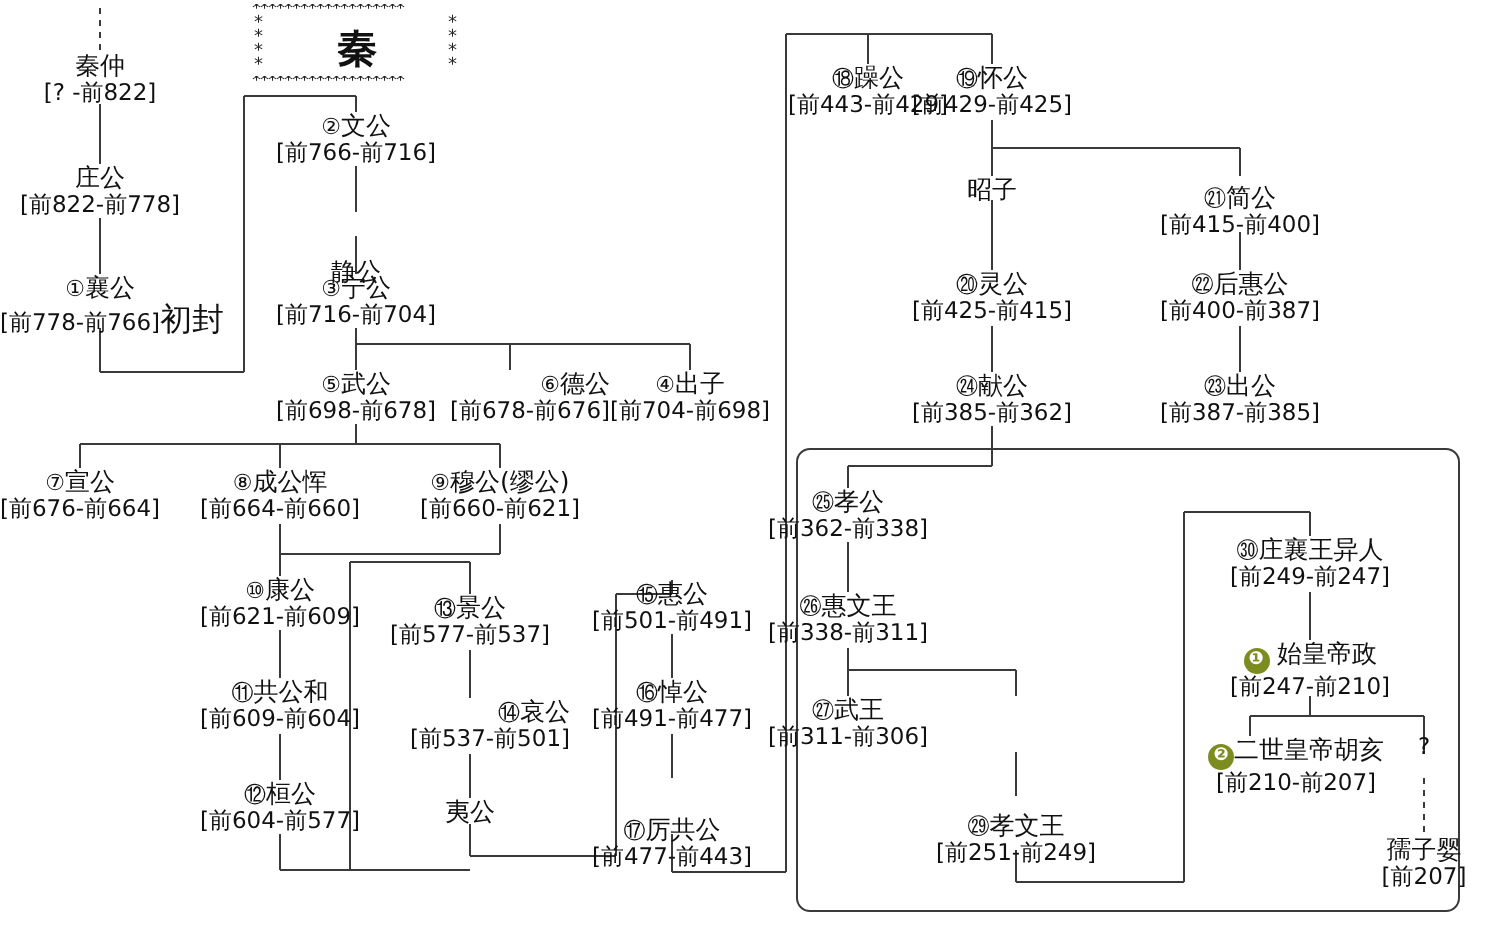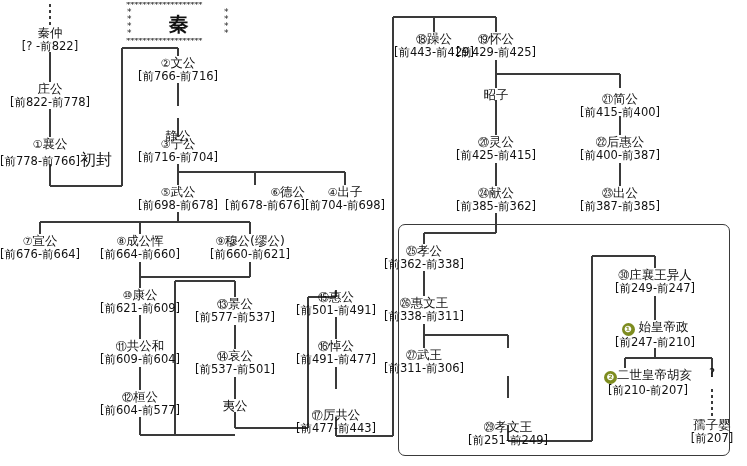--- a/index.html
+++ b/index.html
@@ -232,21 +232,21 @@
   <div class="node" style="left:90px;top:390px;width:100px;">
     <div class="nm"><span class="num">⑫</span><span>桓公</span></div>
     <div class="dt">[前604-前577]</div>
   </div>
 
   <div class="node" style="left:185px;top:297px;width:100px;">
     <div class="nm"><span class="num">⑬</span><span>景公</span></div>
     <div class="dt">[前577-前537]</div>
   </div>
 
-  <div class="node" style="left:185px;top:349px;width:100px;">
+  <div class="node" style="left:185px;top:349px;width:100px;text-align:right;">
     <div class="nm"><span class="num">⑭</span><span>哀公</span></div>
     <div class="dt">[前537-前501]</div>
   </div>
 
   <div class="node" style="left:205px;top:399px;width:60px;">
     <div class="nm">夷公</div>
   </div>
 
   <div class="node" style="left:286px;top:290px;width:100px;">
     <div class="nm"><span class="num">⑮</span><span>惠公</span></div>
@@ -311,21 +311,21 @@
     <div class="nm"><span class="num">㉖</span><span>惠文王</span></div>
     <div class="dt">[前338-前311]</div>
   </div>
 
   <div class="node" style="left:374px;top:348px;width:100px;">
     <div class="nm"><span class="num">㉗</span><span>武王</span></div>
     <div class="dt">[前311-前306]</div>
   </div>
 
 
-  <div class="node" style="left:458px;top:420px;width:100px;">
+  <div class="node" style="left:458px;top:406px;width:100px;">
     <div class="nm"><span class="num">㉙</span><span>孝文王</span></div>
     <div class="dt">[前251-前249]</div>
   </div>
 
   <div class="node" style="left:592px;top:268px;width:126px;">
     <div class="nm"><span class="num">㉚</span><span>庄襄王异人</span></div>
     <div class="dt">[前249-前247]</div>
   </div>
 
   <div class="node" style="left:592px;top:320px;width:126px;">

